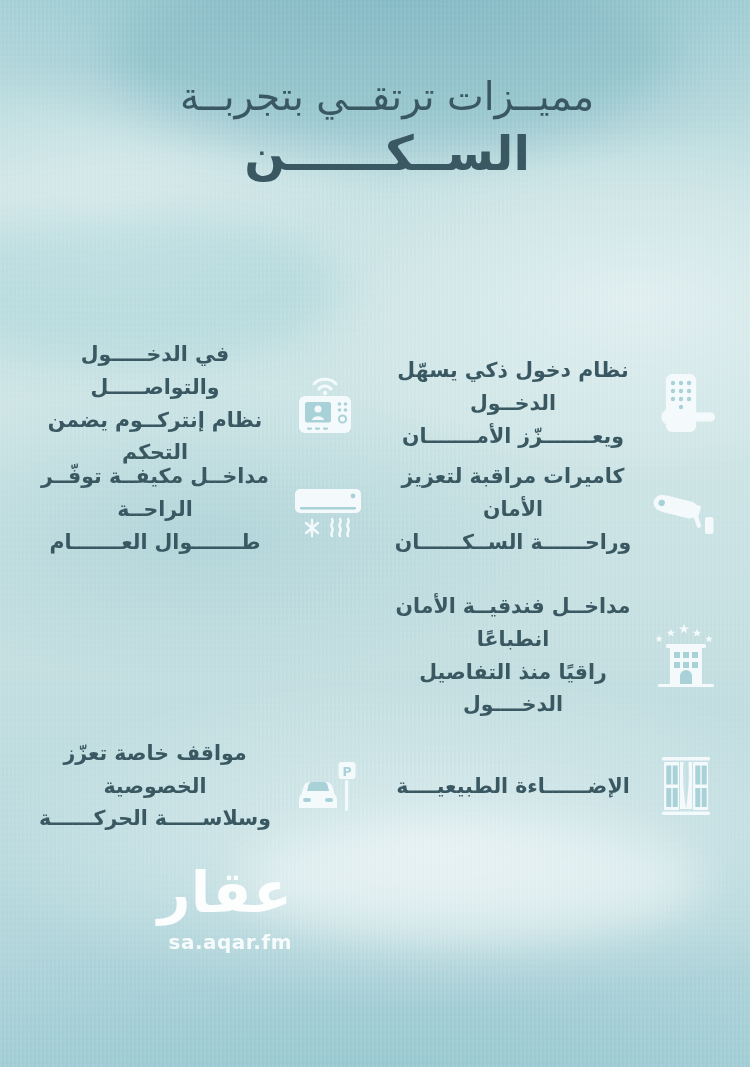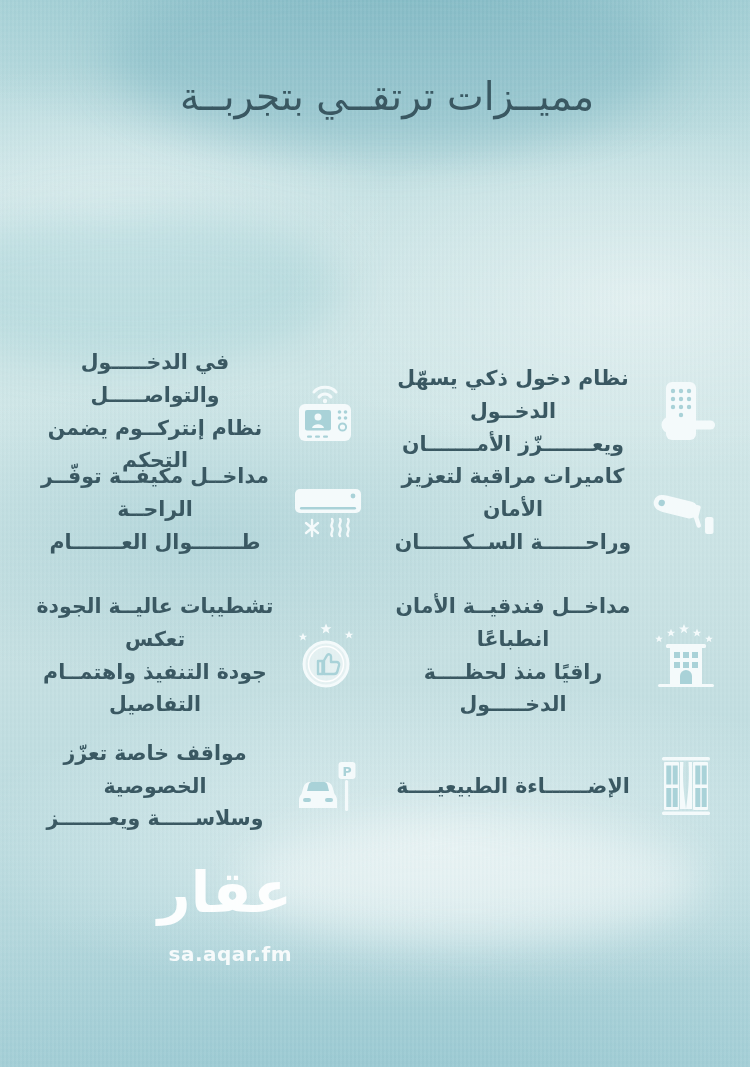--- a/index.html
+++ b/index.html
@@ -36,50 +36,51 @@
   .wash{position:absolute;border-radius:50%;filter:blur(22px);pointer-events:none;}
   .wash1{left:110px;top:-40px;width:560px;height:190px;background:rgba(120,180,192,0.38);}
   .wash2{left:-80px;top:210px;width:420px;height:150px;background:rgba(150,202,210,0.35);}
   .wash3{left:240px;top:820px;width:460px;height:120px;background:rgba(248,252,252,0.5);}
 
   .title{position:absolute;top:74px;left:0;right:0;text-align:center;color:var(--ink);z-index:2;padding-left:24px;}
   .title-l1{font-size:39px;font-weight:500;letter-spacing:0;}
   .title-l2{font-size:48px;font-weight:700;margin-top:6px;}
 
   .row{position:absolute;left:30px;right:30px;display:grid;grid-template-columns:1fr 1fr;column-gap:26px;align-items:center;direction:rtl;z-index:2;}
-  #row1{top:346px;height:96px;}
+  #row1{top:338px;height:96px;}
   #row2{top:460px;height:96px;}
   #row3{top:590px;height:110px;}
   #row4{top:736px;height:100px;}
 
   .feature{display:flex;align-items:center;gap:12px;direction:rtl;}
   .ficon{width:70px;height:70px;flex:0 0 70px;display:flex;align-items:center;justify-content:center;}
   .ficon svg{width:70px;height:70px;}
   .ftext{flex:1;text-align:center;color:var(--ink);font-weight:700;font-size:20.5px;line-height:1.6;}
 
   .footer{position:absolute;top:860px;left:136px;width:156px;text-align:right;z-index:2;}
   .logo{font-size:57px;font-weight:700;line-height:1.15;color:rgba(255,255,255,0.95);}
-  .url{font-size:20px;font-weight:700;margin-top:16px;letter-spacing:0.5px;color:rgba(255,255,255,0.88);direction:ltr;}
+  .url{font-size:20px;font-weight:700;margin-top:4px;letter-spacing:0.5px;color:rgba(255,255,255,0.88);direction:ltr;}
 
   
   .icw{fill:var(--white-ic);}
   .icb{fill:var(--bg-ic);}
   .icsw{stroke:var(--white-ic);fill:none;stroke-linecap:round;}
   .icsb{stroke:var(--bg-ic);fill:none;stroke-linecap:round;stroke-linejoin:round;}
 </style>
 </head>
 <body>
 
 <div class="poster">
   <div class="wash wash1"></div>
   <div class="wash wash2"></div>
   <div class="wash wash3"></div>
 
   <div class="title">
     <div class="title-l1">مميــزات ترتقــي بتجربــة</div>
+    <div class="title-l2">الســكــــــن</div>
   </div>
 
   <div class="row" id="row1">
     <div class="feature">
       <span class="ficon">
         <svg viewBox="0 0 70 70">
           <rect class="icw" x="16" y="5" width="30" height="58" rx="6"></rect>
           <circle class="icb" cx="23" cy="14" r="2.2"></circle>
             <circle class="icb" cx="31" cy="14" r="2.2"></circle>
             <circle class="icb" cx="39" cy="14" r="2.2"></circle>
@@ -180,38 +181,21 @@
             <rect class="icb" x="42" y="31" width="6" height="6"></rect>
           <rect class="icb" x="24" y="41" width="6" height="6"></rect>
             <rect class="icb" x="33" y="41" width="6" height="6"></rect>
             <rect class="icb" x="42" y="41" width="6" height="6"></rect>
           <path class="icb" d="M30,63 v-8 a6,6 0 0 1 12,0 v8 z"></path>
           <rect class="icw" x="8" y="63" width="56" height="3" rx="1.5"></rect>
         </svg>
       </span>
       <div class="ftext">
         <div>مداخــل فندقيــة الأمان انطباعًا</div>
-        <div>راقيًا منذ لحظــــة الدخـــــول</div>
-      </div>
-    </div>
-    <div class="feature">
-      <span class="ficon">
-        <svg viewBox="0 0 70 70">
-          <path class="icw" transform="translate(11,16) scale(0.62)" d="M0,-7 L2,-2.2 L7,-2.2 L3,0.9 L4.3,5.8 L0,2.9 L-4.3,5.8 L-3,0.9 L-7,-2.2 L-2,-2.2 Z"></path>
-          <path class="icw" transform="translate(34,8) scale(0.78)" d="M0,-7 L2,-2.2 L7,-2.2 L3,0.9 L4.3,5.8 L0,2.9 L-4.3,5.8 L-3,0.9 L-7,-2.2 L-2,-2.2 Z"></path>
-          <path class="icw" transform="translate(57,14) scale(0.62)" d="M0,-7 L2,-2.2 L7,-2.2 L3,0.9 L4.3,5.8 L0,2.9 L-4.3,5.8 L-3,0.9 L-7,-2.2 L-2,-2.2 Z"></path>
-          <circle cx="34" cy="43" r="22" fill="rgba(255,255,255,0.55)" stroke="#f4fafb" stroke-width="3"></circle>
-          <circle cx="34" cy="43" r="17.5" fill="none" stroke="rgba(255,255,255,0.9)" stroke-width="1.5"></circle>
-          <path class="icsb" style="stroke-width:2.4" d="M26,53 V40 h4.5 v13 z"></path>
-          <path class="icsb" style="stroke-width:2.4" d="M32,53 h10 c1.6,0 3,-1 3.4,-2.6 l1.7,-6.4 c.4,-1.6 -.8,-3 -2.4,-3 h-5.7 v-5.6 c0,-2.2 -2.9,-3 -4,-1.1 l-3,5.2 z"></path>
-        </svg>
-      </span>
-      <div class="ftext">
-        <div>تشطيبات عاليــة الجودة تعكس</div>
-        <div>جودة التنفيذ واهتمــام التفاصيل</div>
+        <div>راقيًا منذ التفاصيل الدخــــول</div>
       </div>
     </div>
   </div>
 
   <div class="row" id="row4">
     <div class="feature">
       <span class="ficon">
         <svg viewBox="0 0 70 70">
           <rect class="icw" x="12" y="6" width="48" height="3.5" rx="1.5"></rect>
           <rect class="icw" x="12" y="60.5" width="48" height="3.5" rx="1.5"></rect>
@@ -240,21 +224,21 @@
           <path class="icb" d="M15,40 l1.5,-6 c.8,-2.5 2,-3 5,-3 h9 c3,0 4.2,.5 5,3 l1.5,6 z"></path>
           <rect class="icb" x="11" y="47" width="8" height="4" rx="2"></rect>
           <rect class="icb" x="33" y="47" width="8" height="4" rx="2"></rect>
           <rect class="icw" x="53" y="29" width="3.2" height="31" rx="1.5"></rect>
           <rect class="icw" x="46.5" y="11" width="17" height="17" rx="3"></rect>
           <text x="55" y="24.5" text-anchor="middle" font-family="DejaVu Sans, sans-serif" font-size="12.5" font-weight="bold" fill="#a9d2d8">P</text>
         </svg>
       </span>
       <div class="ftext">
         <div>مواقف خاصة تعزّز الخصوصية</div>
-        <div>وسلاســـــة ويعـــــــز</div>
+        <div>وسلاســـــة الحركــــــة</div>
       </div>
     </div>
   </div>
 
   <div class="footer">
     <div class="logo">عقار</div>
     <div class="url">sa.aqar.fm</div>
   </div>
 </div>
 

